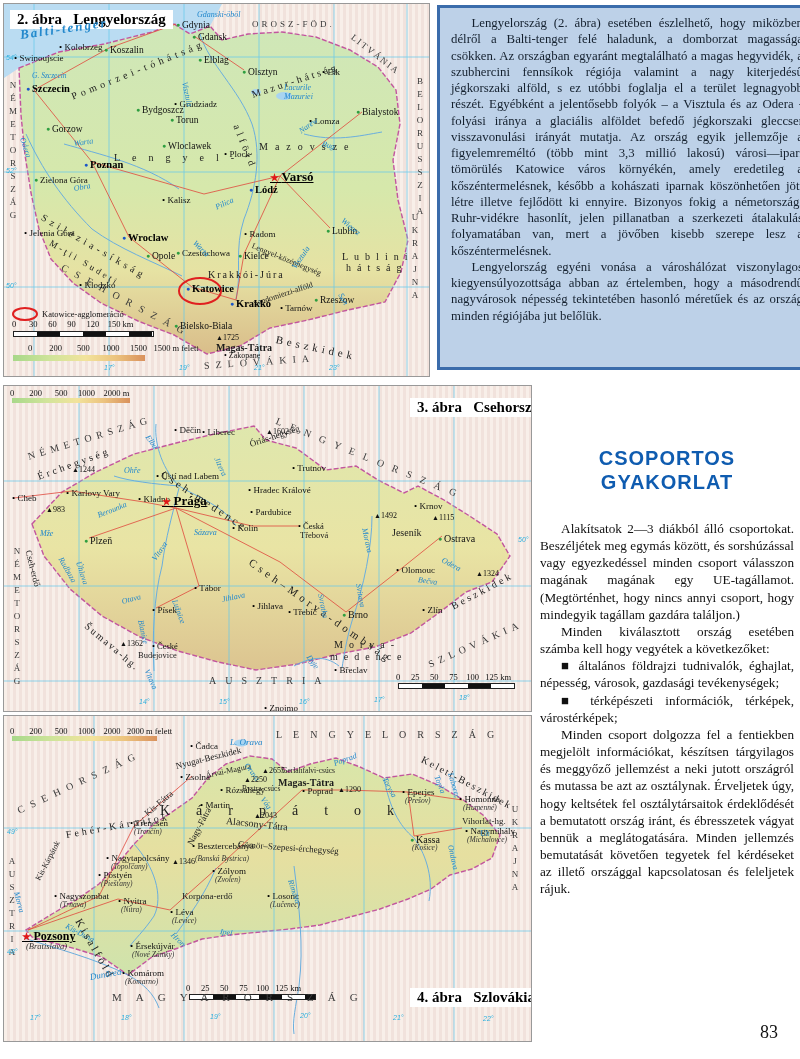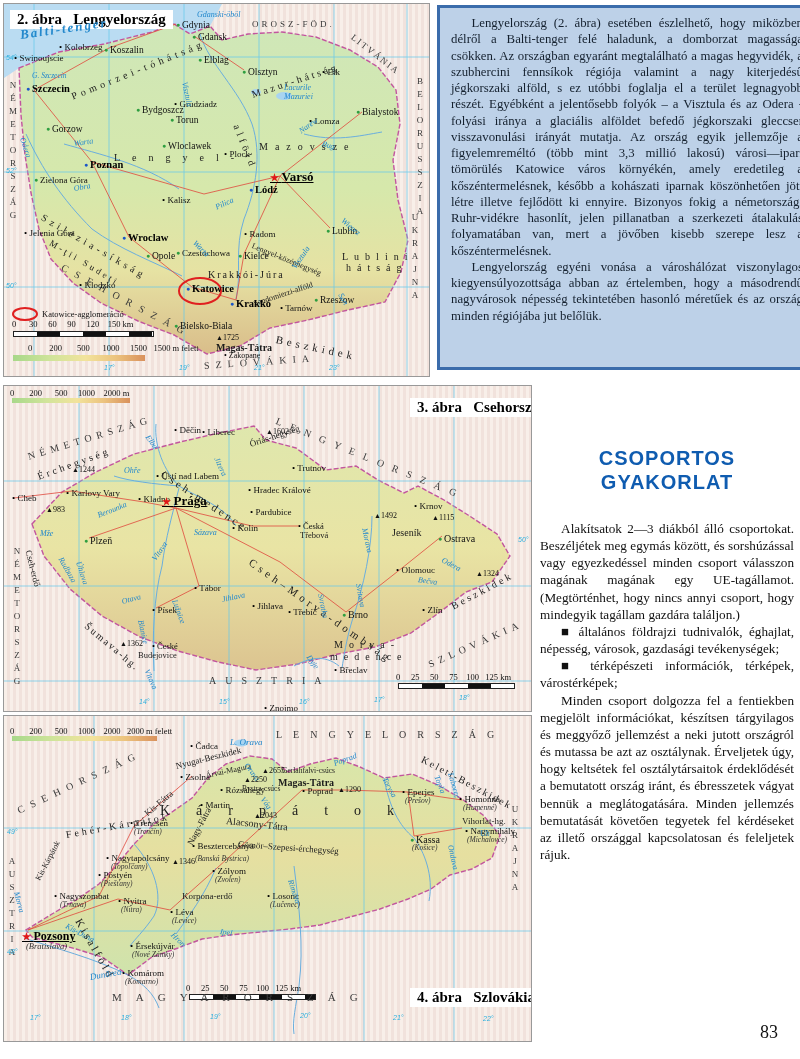--- a/index.html
+++ b/index.html
@@ -307,20 +307,21 @@
       <span class="lbl k-deg" style="left: 514px; top: 150px;">50°</span>
     </div>
 
   <div class="rightcol">
     <div class="hd">
       <div>CSOPORTOS</div>
       <div>GYAKORLAT</div>
     </div>
     <div class="body">
       <p>Alakítsatok 2—3 diákból álló csoportokat. Beszéljétek meg egymás között, és sorshúzással vagy egyezkedéssel minden csoport válasszon magának magának egy UE-tagállamot. (Megtörténhet, hogy nincs annyi csoport, hogy mindegyik tagállam gazdára találjon.)</p>
+      <p>Minden kiválasztott ország esetében számba kell hogy vegyétek a következőket:</p>
       <p>■ általános földrajzi tudnivalók, éghajlat, népesség, városok, gazdasági tevékenységek;</p>
       <p>■ térképészeti információk, térképek, várostérképek;</p>
       <p>Minden csoport dolgozza fel a fentiekben megjelölt információkat, készítsen tárgyilagos és meggyőző jellemzést a neki jutott országról és mutassa be azt az osztálynak. Érveljetek úgy, hogy keltsétek fel osztálytársaitok érdeklődését a bemutatott ország iránt, és ébresszetek vágyat bennük a meglátogatására. Minden jellemzés bemutatását követően tegyetek fel kérdéseket az illető országgal kapcsolatosan és feleljetek rájuk.</p>
     </div>
   </div>
 
   <div class="map" id="map-slovakia">
     <svg width="527" height="325" viewBox="0 0 527 325">
       <defs>
         <linearGradient id="sk-relief" x1="0" y1="0" x2="0" y2="1">

